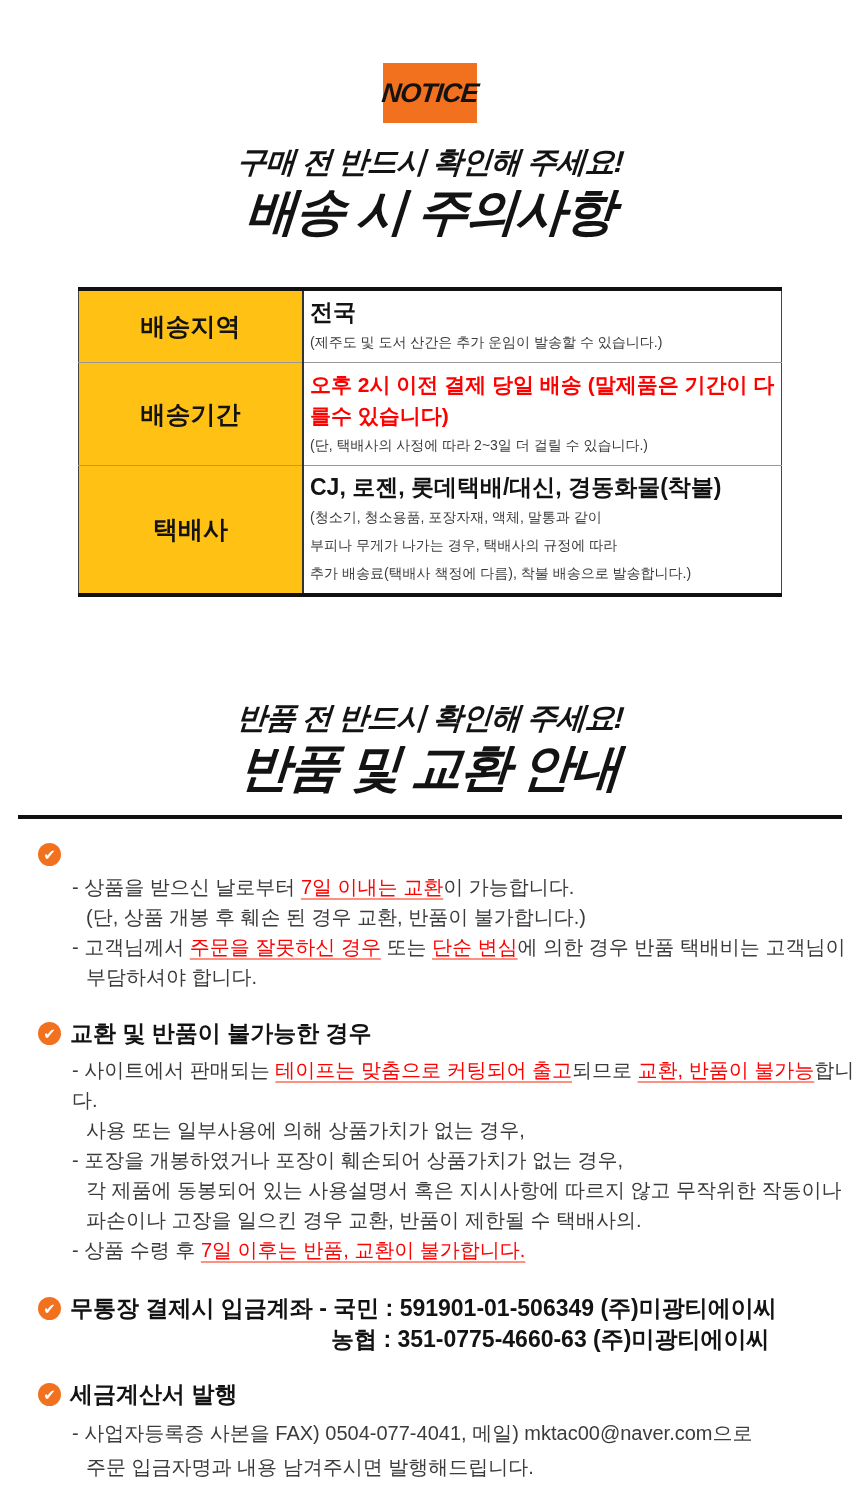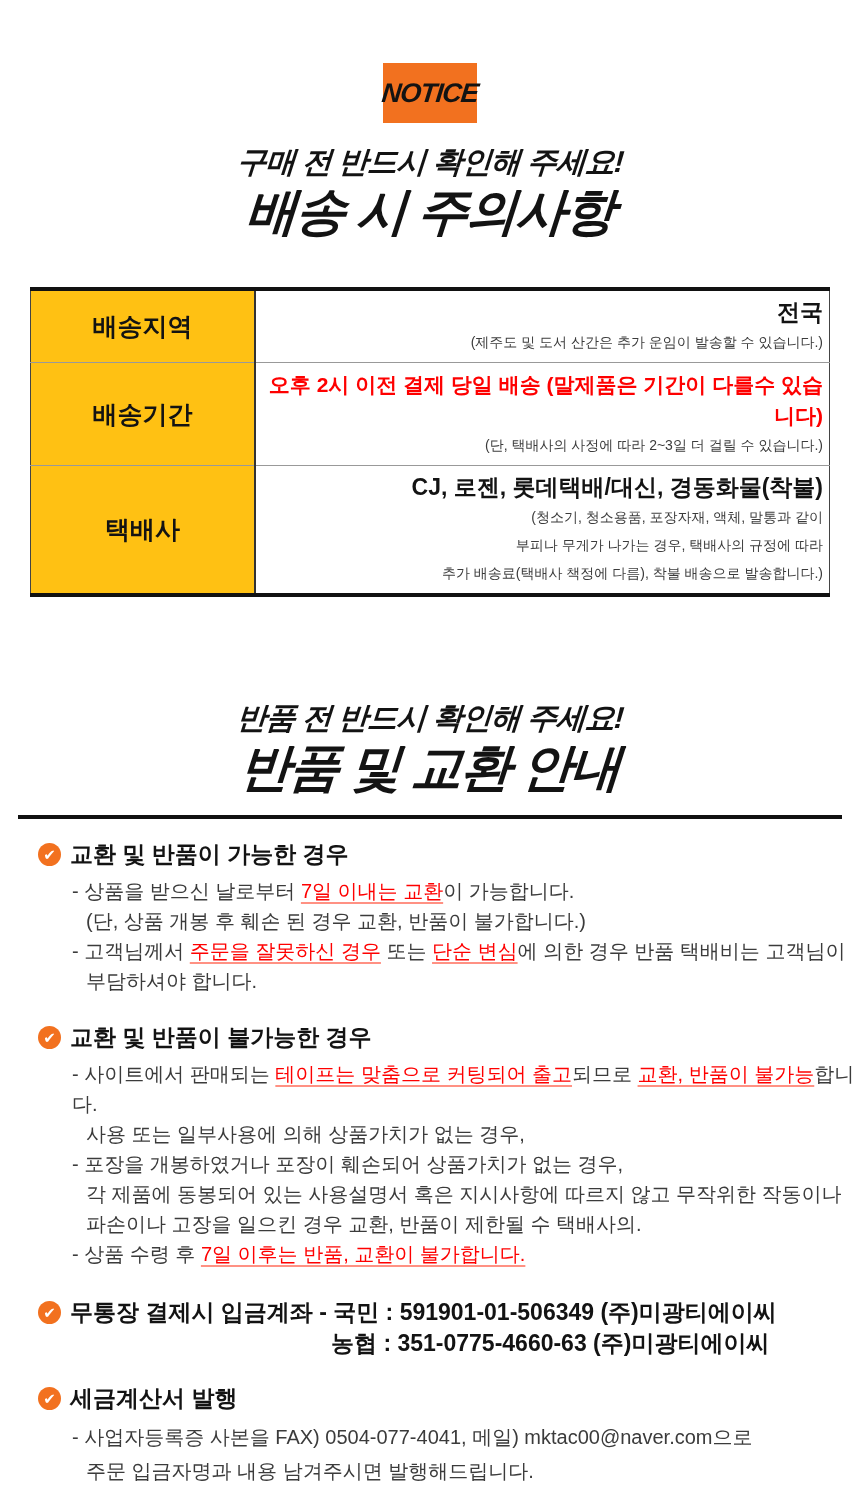--- a/index.html
+++ b/index.html
@@ -12,26 +12,26 @@
   .badge span{font-size:27px;font-weight:900;font-style:italic;letter-spacing:-1px;color:#131313;transform:skewX(-6deg);}
 
   
   .subtitle{margin-top:20px;text-align:center;font-size:30px;line-height:38px;font-weight:900;
             font-style:italic;letter-spacing:-1px;transform:skewX(-4deg);color:#131313;}
   .title{text-align:center;font-size:51px;line-height:62px;font-weight:900;font-style:italic;
          letter-spacing:-2px;transform:skewX(-4deg);color:#131313;}
   .subtitle.second{margin-top:102px;}
 
   
-  table.ship{width:800px;margin:44px auto 8px;border-collapse:collapse;border:1px solid #444;
+  table.ship{width:704px;margin:44px auto 8px;border-collapse:collapse;border:1px solid #444;
              border-top:4px solid #111;border-bottom:4px solid #111;}
   table.ship th{width:215px;background:var(--label-yellow,#FFC113);font-size:25px;font-weight:800;
                 text-align:center;color:#131313;border-right:2px solid #333;padding:6px 4px;}
   table.ship tr + tr th, table.ship tr + tr td{border-top:1px solid #999;}
-  table.ship td{text-align:right;padding:6px 6px;vertical-align:middle;}
+  table.ship td{text-align:left;padding:6px 6px;vertical-align:middle;}
   .t-bold{font-size:23px;font-weight:800;color:#131313;line-height:31px;}
   .t-red{font-size:21px;font-weight:800;color:var(--alert-red,#FE0000);line-height:31px;}
   .t-norm{font-size:14px;color:#3b3b3b;line-height:28px;}
 
   
   .divider{width:824px;height:4px;background:#111;margin:16px 0 0 18px;}
 
   
   .sections{margin-left:38px;}
   .section{margin-top:26px;}
@@ -93,21 +93,20 @@
 
   <div class="subtitle second">반품 전 반드시 확인해 주세요!</div>
   <div class="title">반품 및 교환 안내</div>
 
   <div class="divider top"></div>
 
   <div class="sections">
       <div class="section exchange-possible">
         <div class="sec-head">
           <span class="check-icon">✔</span>
-          <span class="sec-head-text">교환 및 반품이 가능한 경우</span>
         </div>
         <div class="sec-items">
           <div class="item"><span>- 상품을 받으신 날로부터 </span><span class="hl">7일 이내는 교환</span><span>이 가능합니다.</span></div>
           <div class="item indent"><span>(단, 상품 개봉 후 훼손 된 경우 교환, 반품이 불가합니다.)</span></div>
           <div class="item"><span>- 고객님께서 </span><span class="hl">주문을 잘못하신 경우</span><span> 또는 </span><span class="hl">단순 변심</span><span>에 의한 경우 반품 택배비는 고객님이</span></div>
           <div class="item indent"><span>부담하셔야 합니다.</span></div>
         </div>
       </div>
       <div class="section exchange-impossible">
         <div class="sec-head">

